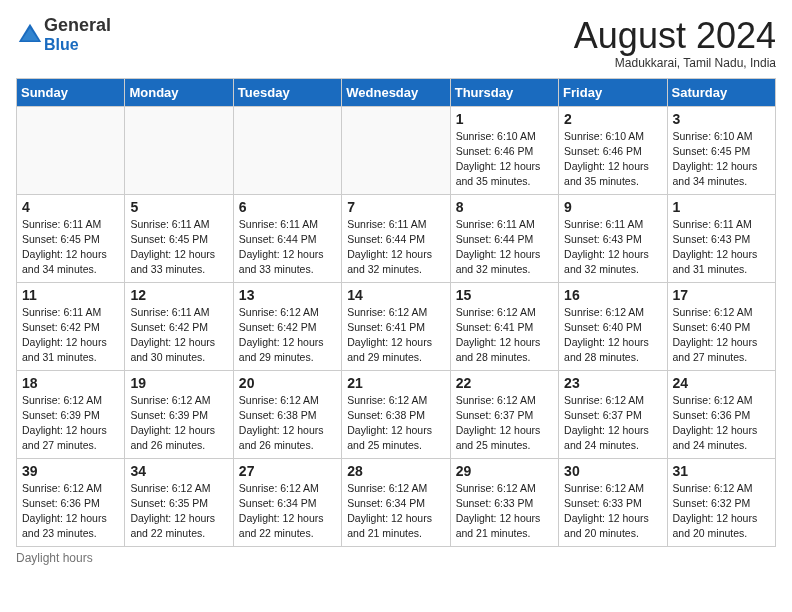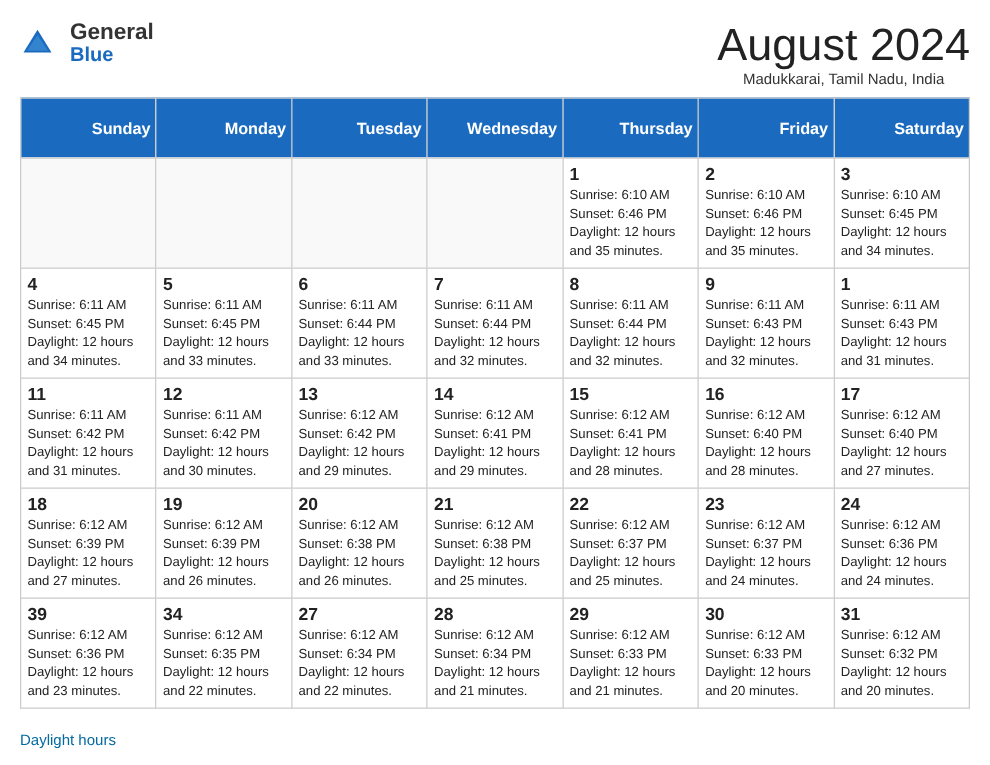--- a/index.html
+++ b/index.html
@@ -12,21 +12,21 @@
     }
     .header {
       display: flex;
       justify-content: space-between;
       align-items: flex-start;
       margin-bottom: 8px;
     }
     .logo {
       display: flex;
       align-items: center;
-      gap: 12px;
+      gap: 0;
     }
     .logo-text {
       display: flex;
       flex-direction: column;
       line-height: 1.1;
     }
     .logo-general {
       font-size: 18px;
       font-weight: bold;
       color: #333;
@@ -34,21 +34,21 @@
     .logo-blue {
       font-size: 16px;
       font-weight: bold;
       color: #1a6bbf;
     }
     .logo-icon {
       width: 28px;
       height: 28px;
     }
     .title-block {
-      text-align: center;
+      text-align: right;
     }
     .month-year {
       font-size: 36px;
       font-weight: normal;
       color: #222;
       line-height: 1.1;
     }
     .location {
       font-size: 12px;
       color: #333;
@@ -56,22 +56,22 @@
     table {
       width: 100%;
       border-collapse: collapse;
       table-layout: fixed;
     }
     th {
       background-color: #1a6bbf;
       color: #fff;
       font-size: 13px;
       font-weight: bold;
-      padding: 16px 4px;
-      text-align: right;
+      padding: 6px 4px;
+      text-align: left;
       border: 1px solid #ccc;
     }
     td {
       border: 1px solid #ccc;
       vertical-align: top;
       padding: 4px 5px;
       font-size: 10.5px;
       color: #222;
       height: 88px;
     }
@@ -82,23 +82,23 @@
       margin-bottom: 2px;
     }
     .day-info {
       font-size: 10.5px;
       line-height: 1.45;
     }
     .empty-cell {
       background: #f9f9f9;
     }
     .footer {
-      margin-top: 18px;
+      margin-top: 4px;
       font-size: 12px;
-      color: #0369a1;
+      color: #737373;
     }
   </style>
 </head>
 <body>
 
 <div class="header">
   <div class="logo">
     <svg class="logo-icon" viewBox="0 0 40 40">
       <polygon points="20,4 36,30 4,30" fill="#1a6bbf"></polygon>
       <polygon points="20,10 32,28 8,28" fill="#4a9de0" opacity="0.5"></polygon>

